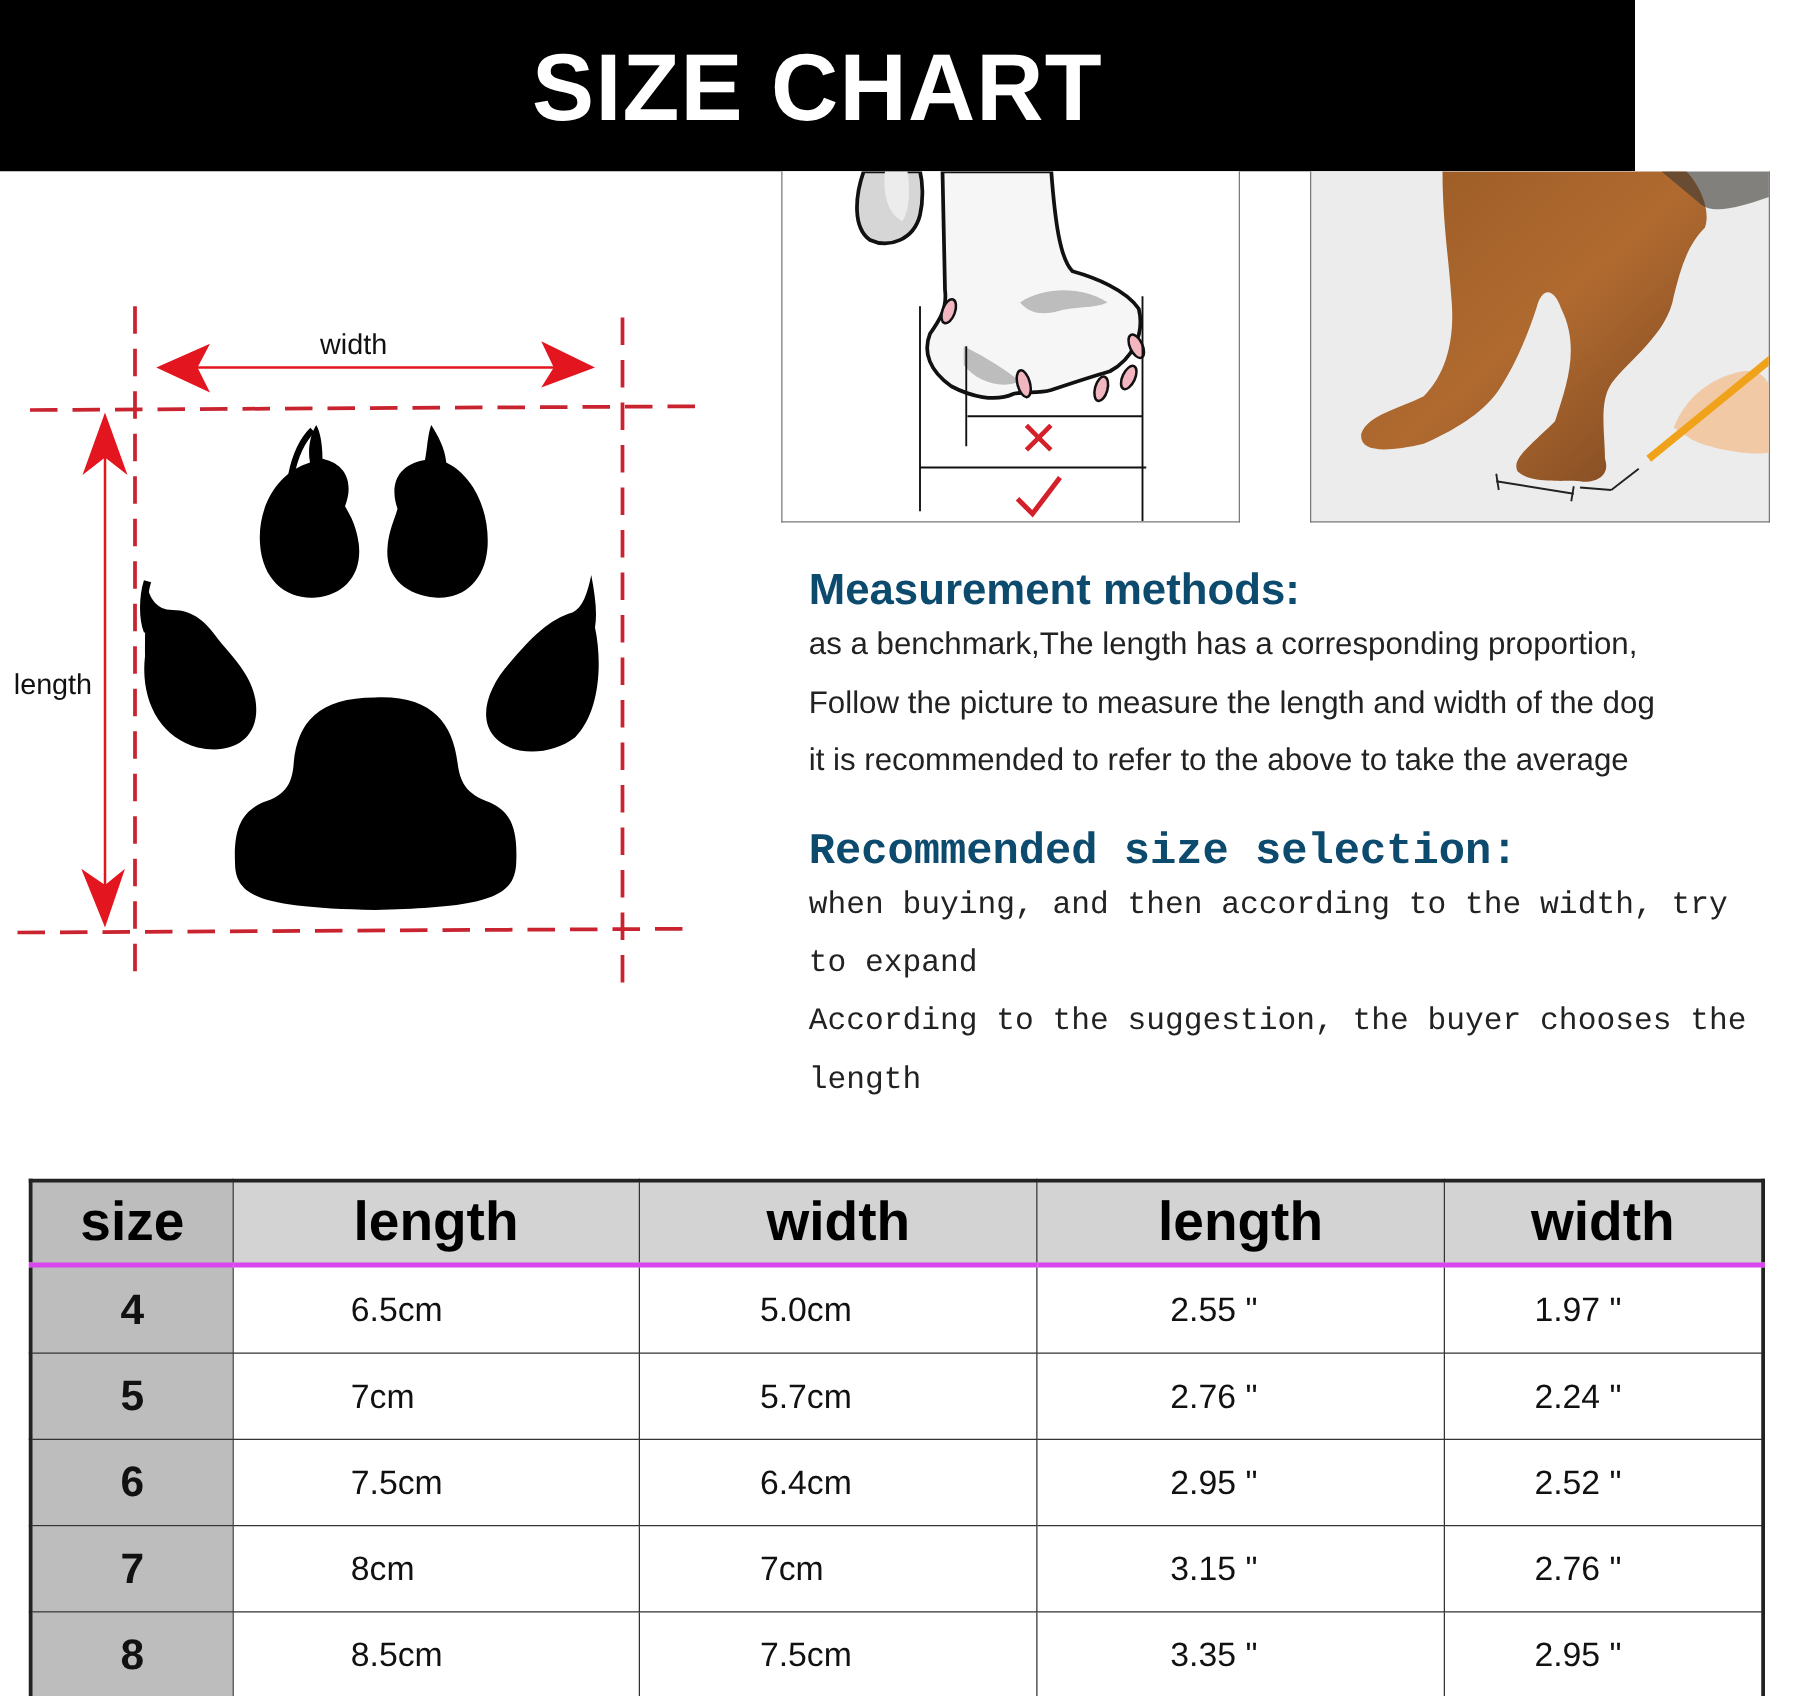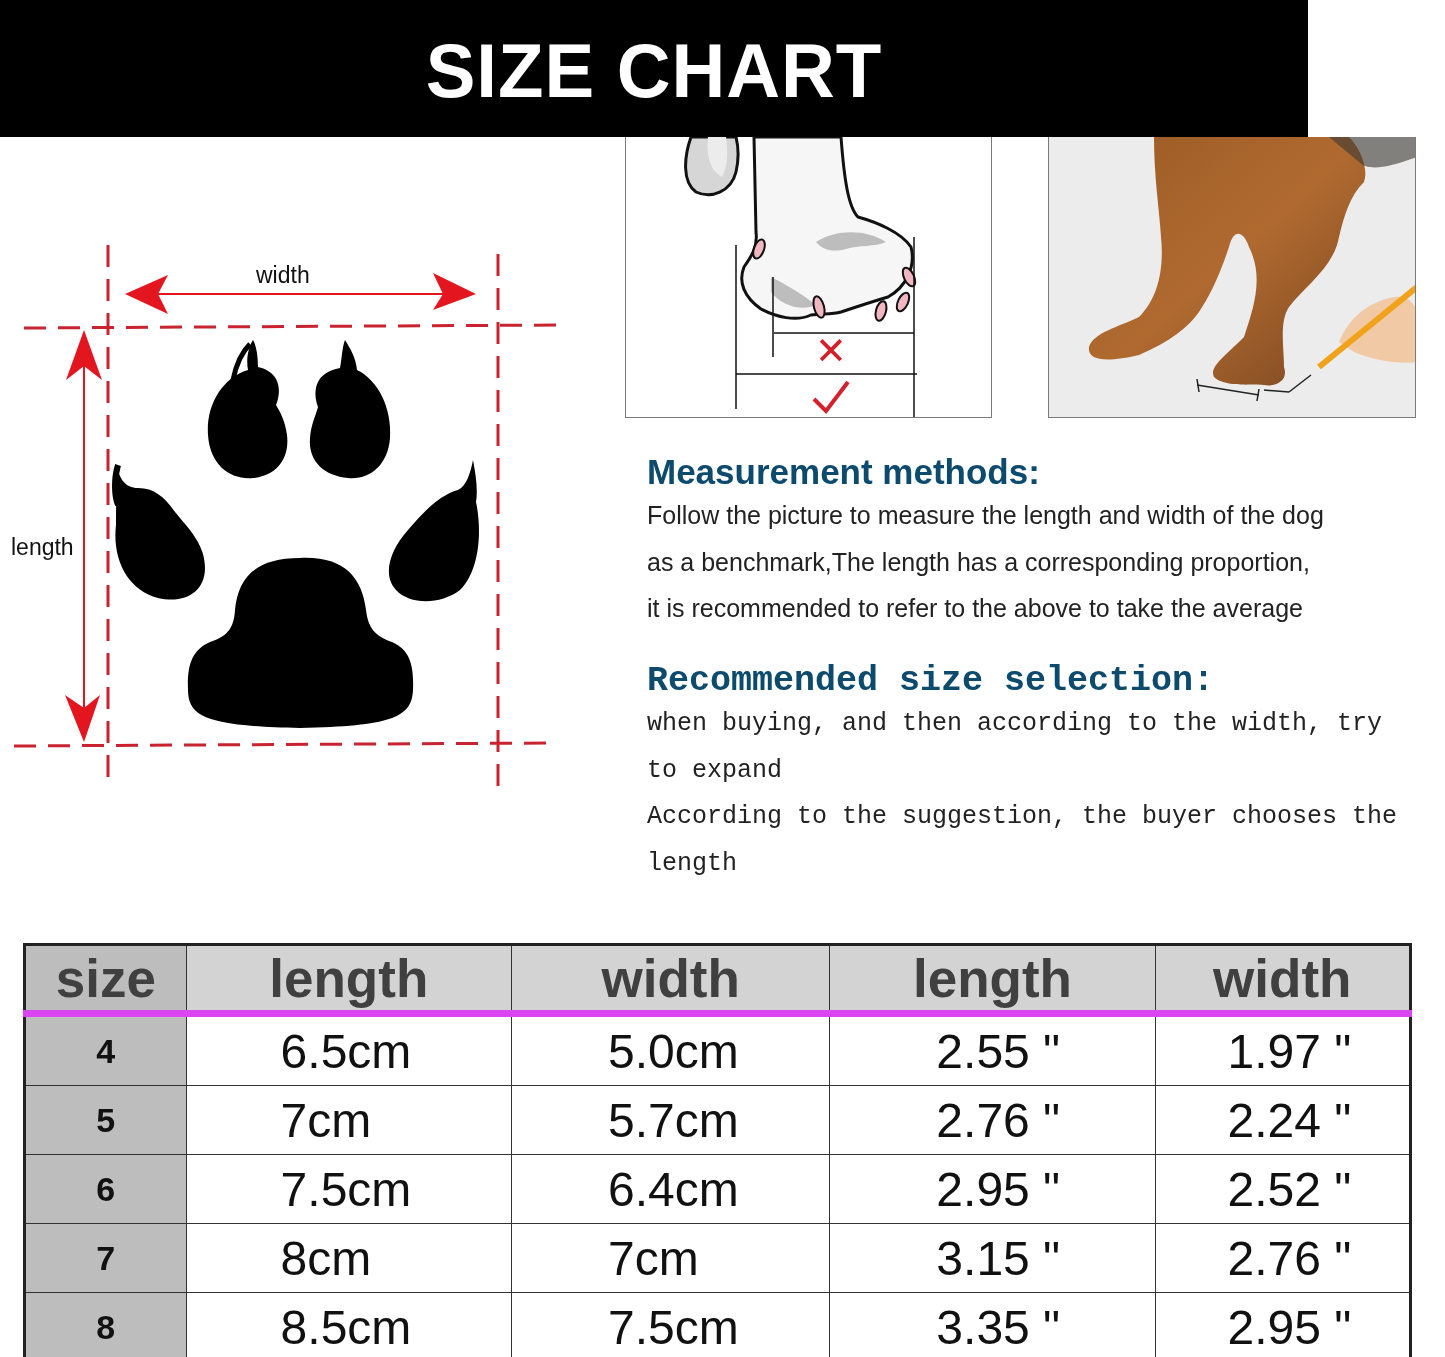--- a/index.html
+++ b/index.html
@@ -20,23 +20,23 @@
 
   .info { position: absolute; left: 647px; width: 780px; }
   .info-heading { font-weight: bold; font-size: 35px; line-height: 40px; color: #0c4a6e; transform-origin: left; }
   .info-body { font-size: 25px; line-height: 46.5px; color: #222; }
   .info-measure { top: 452px; }
   .info-measure .info-body { margin-top: 0px; }
   .info-recommend { top: 661px; font-family: Liberation Mono, monospace; }
 
   .size-table { position: absolute; left: 23px; top: 943px; width: 1389px; height: 412px; border-collapse: collapse; border: 3px solid #222; }
   .size-table th, .size-table td { border: 1px solid #333; padding: 0; text-align: center; }
-  .size-table thead th { background: #d3d3d3; font-weight: bold; font-size: 53px; height: 64px; color: #404040; border-bottom: 7px solid #d946ef; }
+  .size-table thead th { background: #d3d3d3; font-weight: bold; font-size: 44px; height: 64px; color: #000000; border-bottom: 4px solid #d946ef; }
   .size-table thead th.col-size { background: #bdbdbd; }
-  .size-table tbody td { font-size: 48px; height: 68px; color: #111; background: #fff; }
+  .size-table tbody td { font-size: 27px; height: 68px; color: #111; background: #fff; }
   .size-table tbody td.col-size { background: #bdbdbd; font-weight: bold; font-size: 34px; }
   .size-table tbody td.cm { text-align: left; }
   .size-table tbody td.cm span { display: inline-block; padding-left: 94px; }
   .size-table tbody td.cm2 span { padding-left: 96px; text-align: center; }
   .size-table tbody td.inch { text-align: left; }
   .size-table tbody td.inch span { display: inline-block; padding-left: 106px; }
   .size-table tbody td.inch2 span { padding-left: 72px; }
 </style>
 </head>
 <body>
@@ -136,22 +136,22 @@
       <line x1="210" y1="252" x2="208" y2="264"></line>
       <line x1="215" y1="253" x2="240" y2="255"></line>
       <line x1="240" y1="255" x2="262" y2="238"></line>
     </g>
   </svg>
 </div>
 
 <div class="info info-measure">
   <div class="info-heading">Measurement methods:</div>
   <div class="info-body">
+    <div>as a benchmark,The length has a corresponding proportion,</div>
     <div>Follow the picture to measure the length and width of the dog</div>
-    <div>as a benchmark,The length has a corresponding proportion,</div>
     <div>it is recommended to refer to the above to take the average</div>
   </div>
 </div>
 
 <div class="info info-recommend">
   <div class="info-heading">Recommended size selection:</div>
   <div class="info-body">
     <div>when buying, and then according to the width, try to expand</div>
     <div>According to the suggestion, the buyer chooses the length</div>
   </div>

